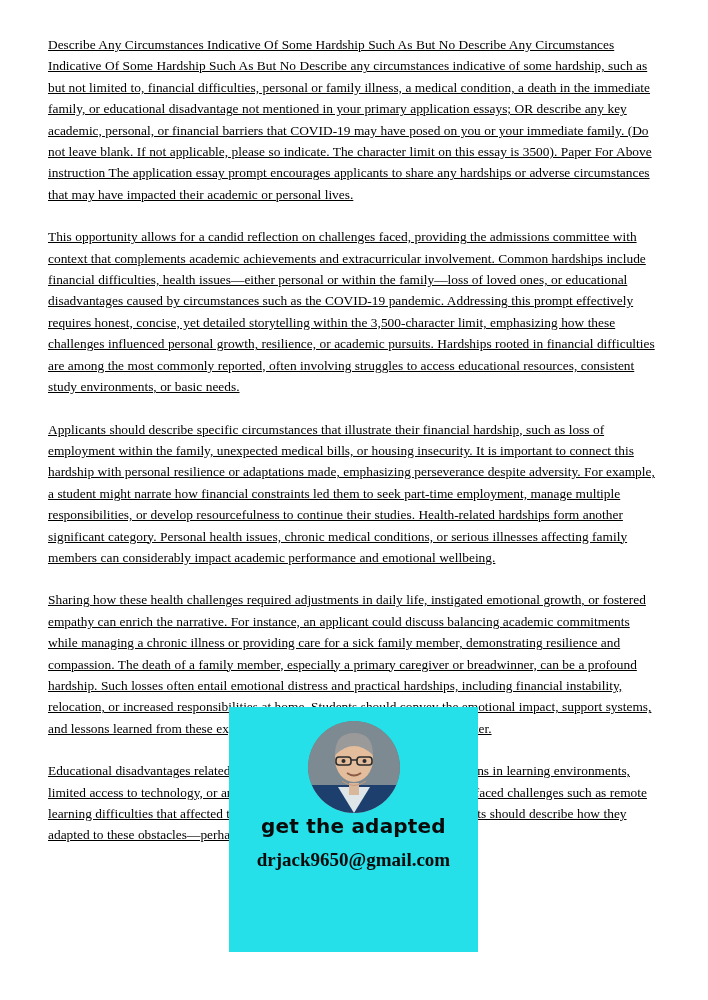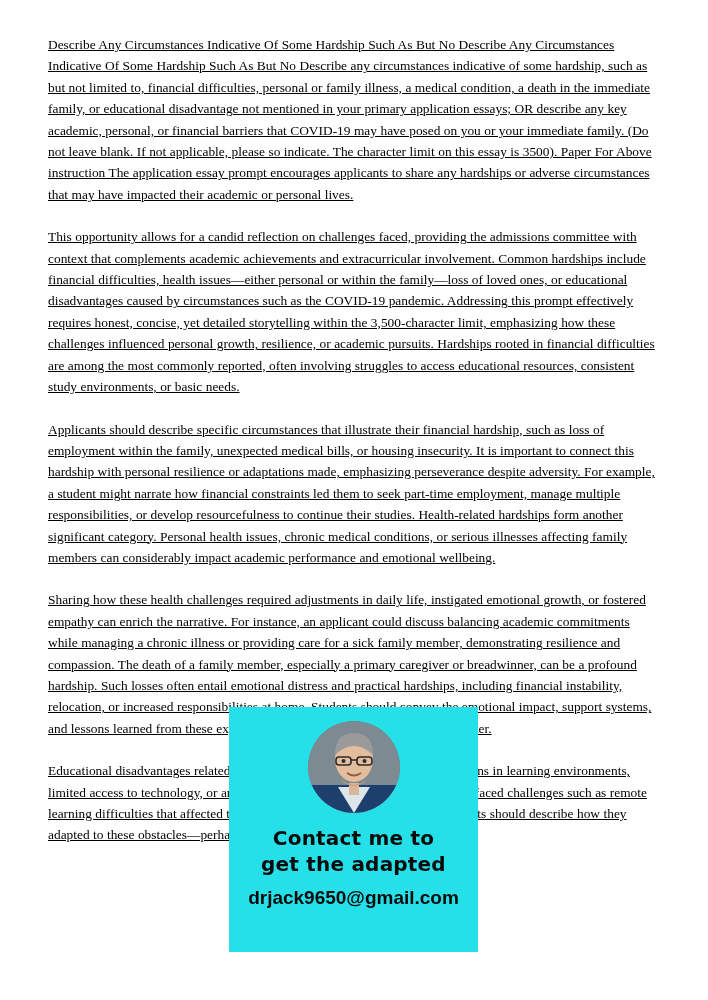--- a/index.html
+++ b/index.html
@@ -68,21 +68,21 @@
     font-family: "DejaVu Sans", sans-serif;
     font-weight: bold;
     font-size: 20px;
     line-height: 26px;
     color: #0b0b0b;
     text-align: center;
     letter-spacing: 0.2px;
   }
   .overlay-line.first { margin-top: 12px; }
   .overlay-email {
-    font-family: Liberation Sans, sans-serif;
+    font-family: Liberation Serif, serif;
     font-weight: bold;
     font-size: 19px;
     line-height: 26px;
     color: #0b0b0b;
     text-align: left;
     margin-top: 8px;
   }
 </style>
 </head>
 <body>
@@ -115,18 +115,17 @@
           <rect x="28" y="36" width="15" height="8" rx="3" fill="none" stroke="#2b2b2b" stroke-width="1.6"></rect>
           <rect x="49" y="36" width="15" height="8" rx="3" fill="none" stroke="#2b2b2b" stroke-width="1.6"></rect>
           <line x1="43" y1="39" x2="49" y2="39" stroke="#2b2b2b" stroke-width="1.6"></line>
           <ellipse cx="35.5" cy="40" rx="2" ry="2" fill="#2b2b2b"></ellipse>
           <ellipse cx="56.5" cy="40" rx="2" ry="2" fill="#2b2b2b"></ellipse>
           <path d="M39 52 q7 5 14 0" stroke="#8a5b45" stroke-width="1.8" fill="none"></path>
           <path d="M34 60 q12 9 24 0" stroke="#c79a7d" stroke-width="1" fill="none"></path>
         </g>
       </svg>
     </div>
-    <div class="overlay-line first">Contact me to</div>
     <div class="overlay-line">get the adapted</div>
     <div class="overlay-email">drjack9650@gmail.com</div>
   </div>
 
 </div>
 
 </body></html>

